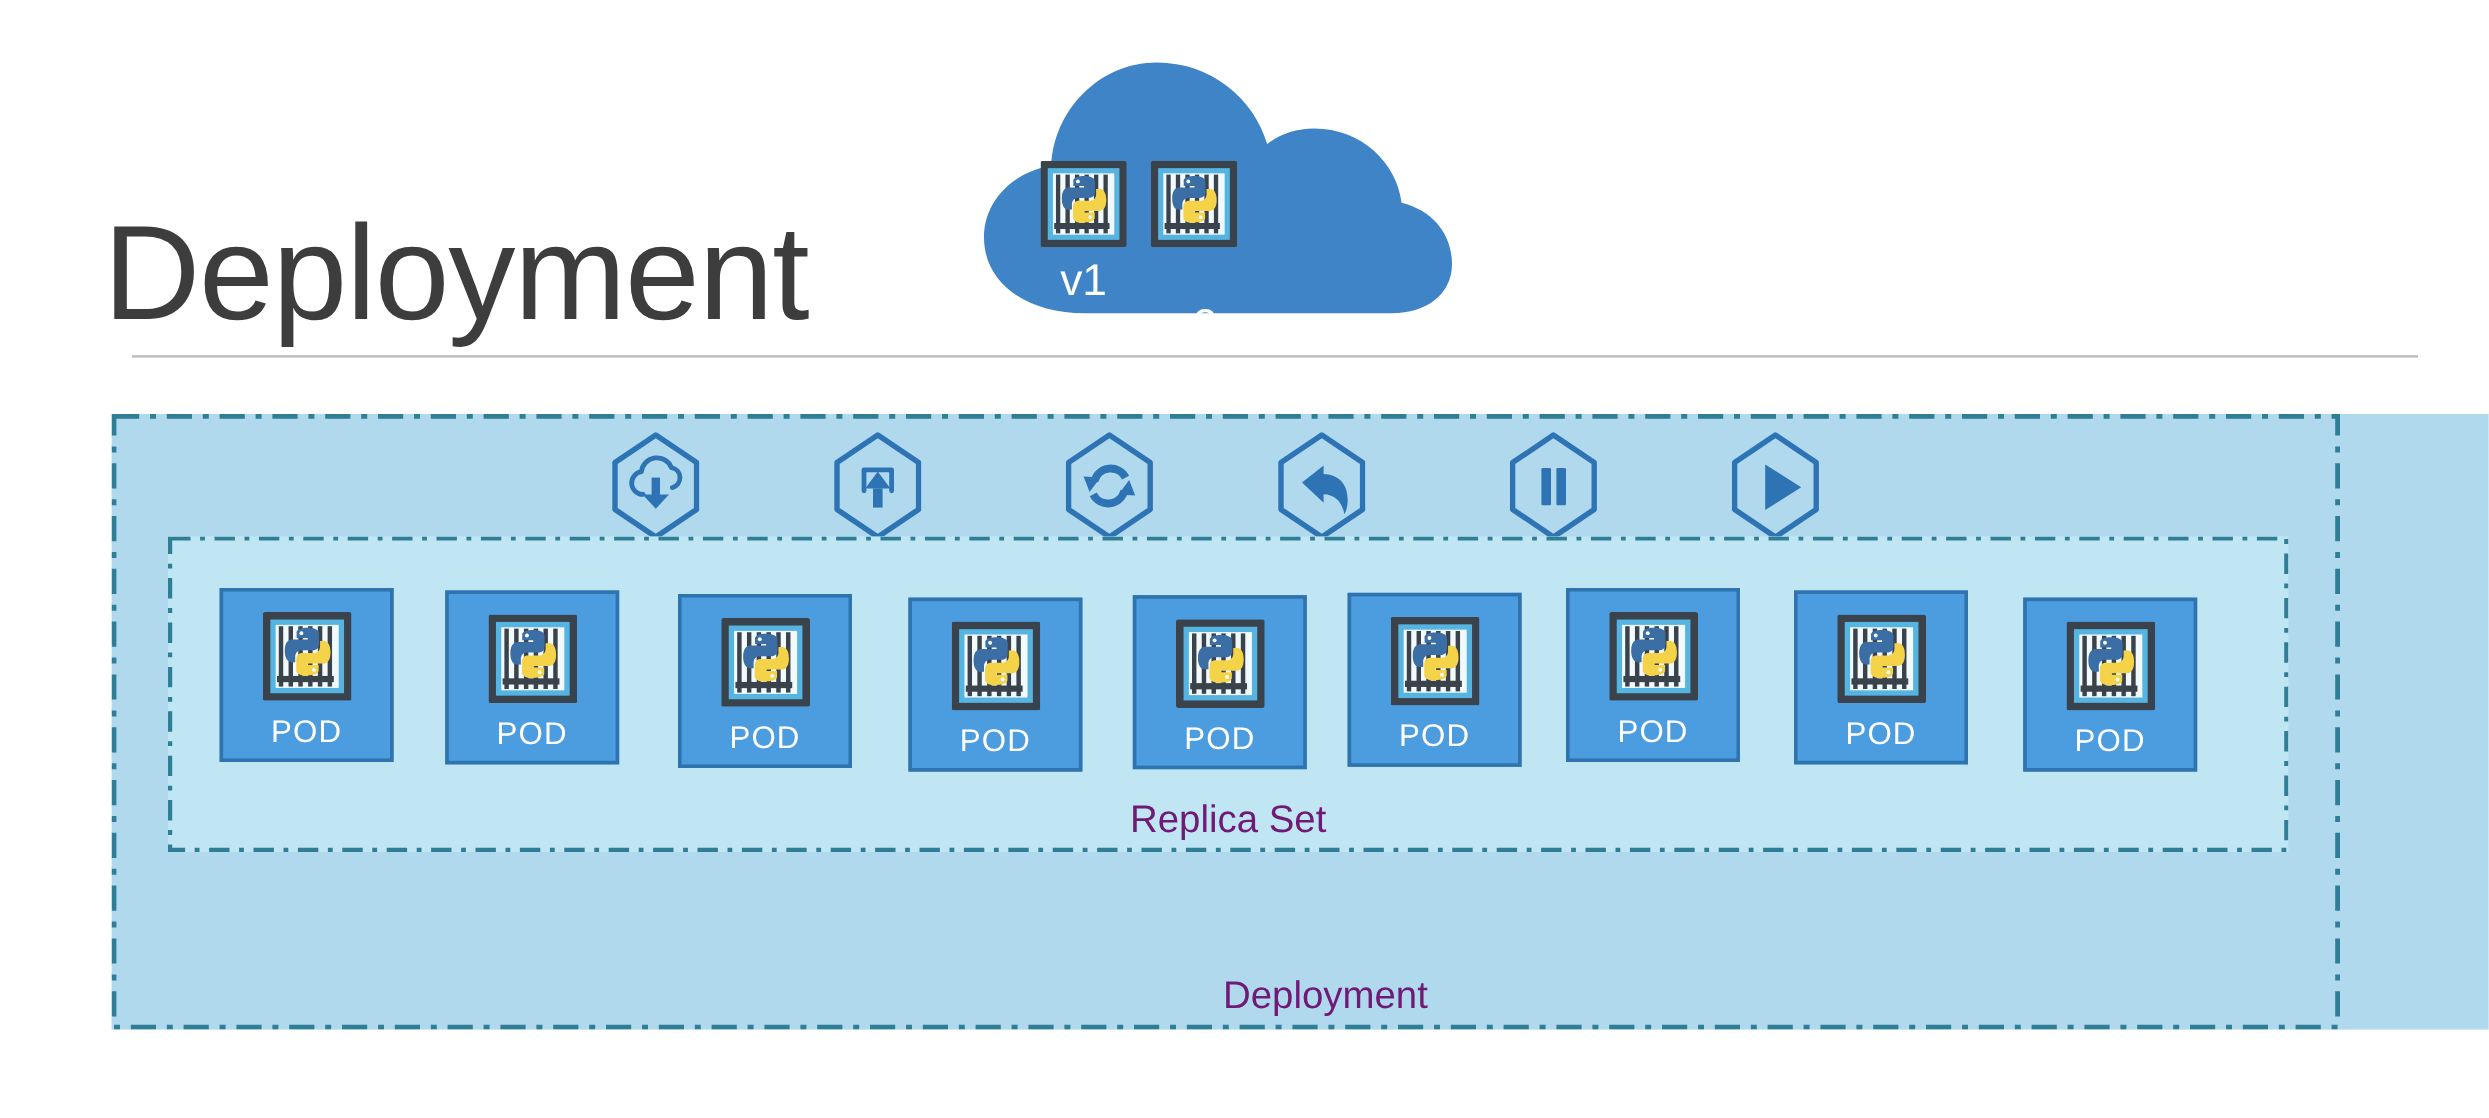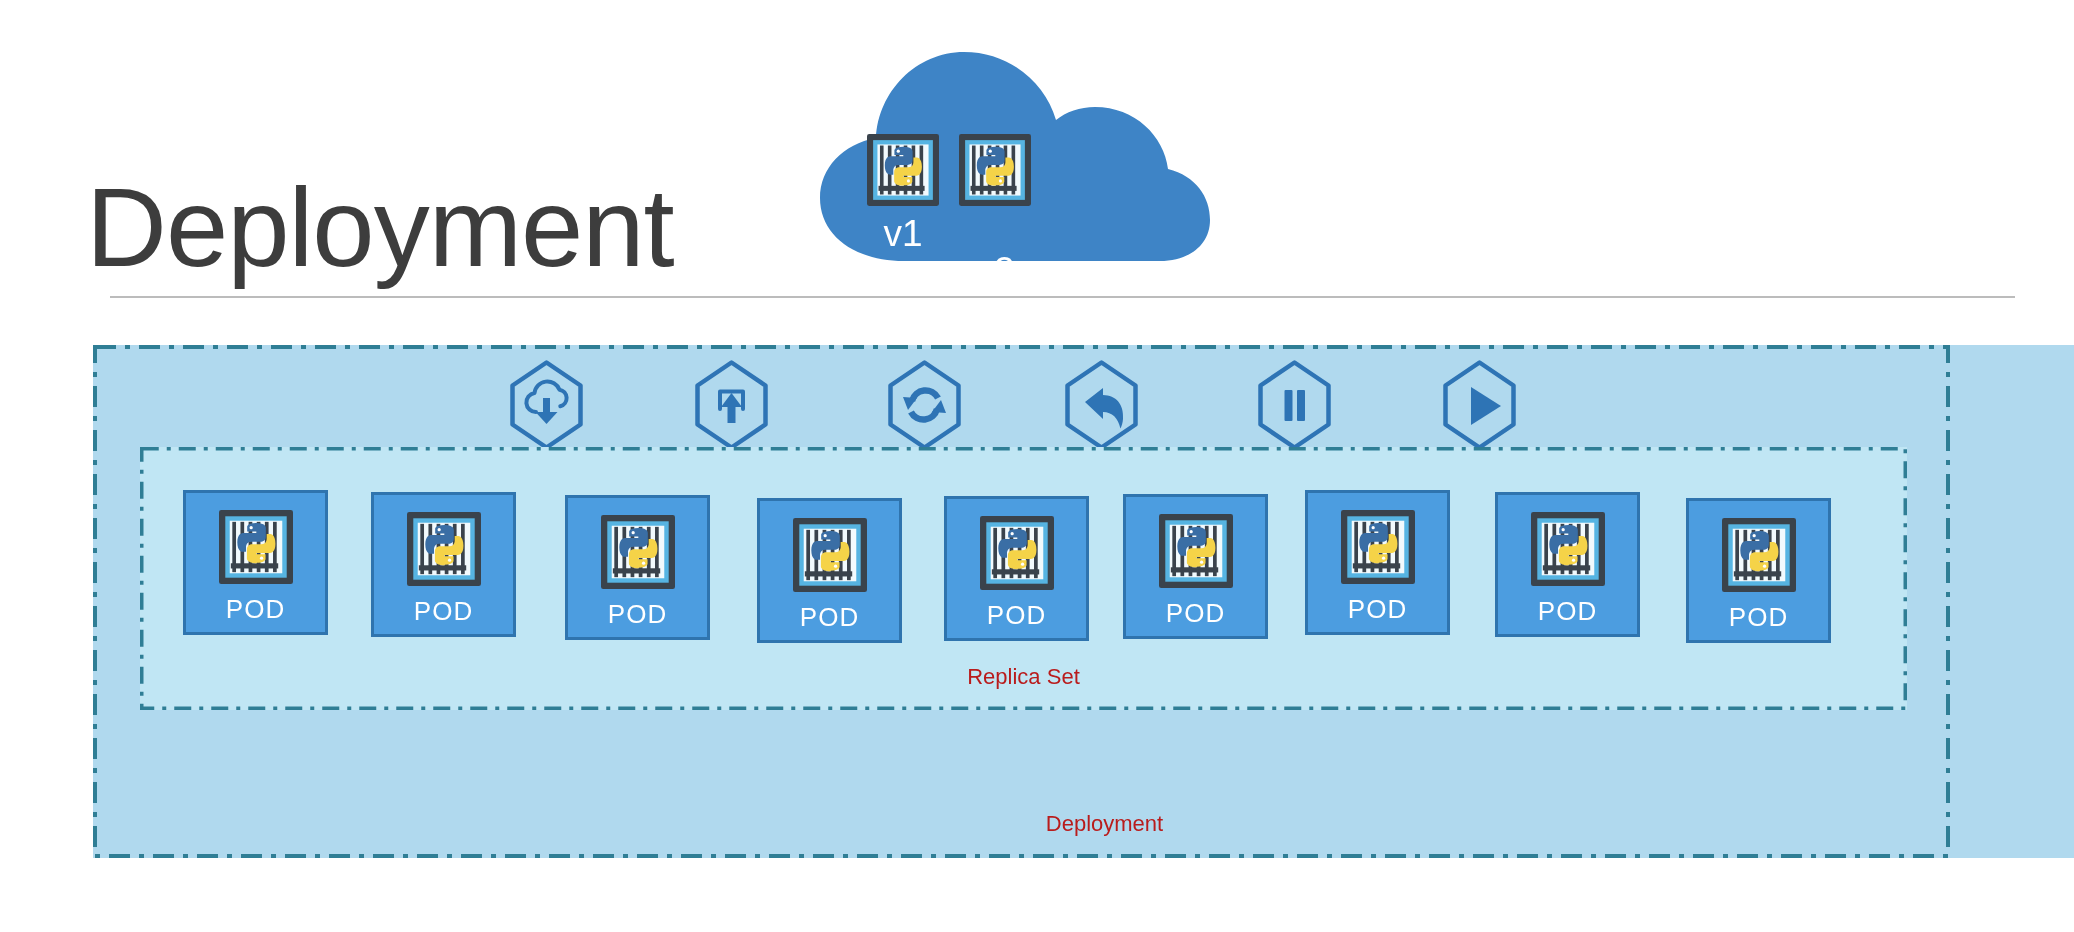--- a/index.html
+++ b/index.html
@@ -41,21 +41,21 @@
   
   .pod{position:absolute;width:139px;height:139px;background:#4c9de0;border:3px solid #2f74ae;}
   .pod .cicon{position:absolute;left:50%;top:17px;width:74px;height:74px;transform:translateX(-50%);}
   .pod-label{position:absolute;left:0;right:0;bottom:7px;text-align:center;color:#ffffff;
              font-size:26px;letter-spacing:1px;}
   .p1{left:43px;top:43px;}   .p2{left:231px;top:45px;}  .p3{left:425px;top:48px;}
   .p4{left:617px;top:51px;}  .p5{left:804px;top:49px;}  .p6{left:983px;top:47px;}
   .p7{left:1165px;top:43px;} .p8{left:1355px;top:45px;} .p9{left:1546px;top:51px;}
 
   
-  .box-label{position:absolute;left:0;right:0;text-align:center;color:#b91c1c;font-size:22px;}
+  .box-label{position:absolute;left:0;right:0;text-align:center;color:#701a75;font-size:32px;}
   .replica-label{top:217px;}
   .deployment-label{top:466px;}
 </style>
 </head>
 <body>
 
 <svg width="0" height="0" style="position:absolute" aria-hidden="true">
   <defs>
     <symbol id="container-icon" viewBox="0 0 100 100">
       <rect x="0" y="0" width="100" height="100" rx="3" fill="#3a434c"></rect>

